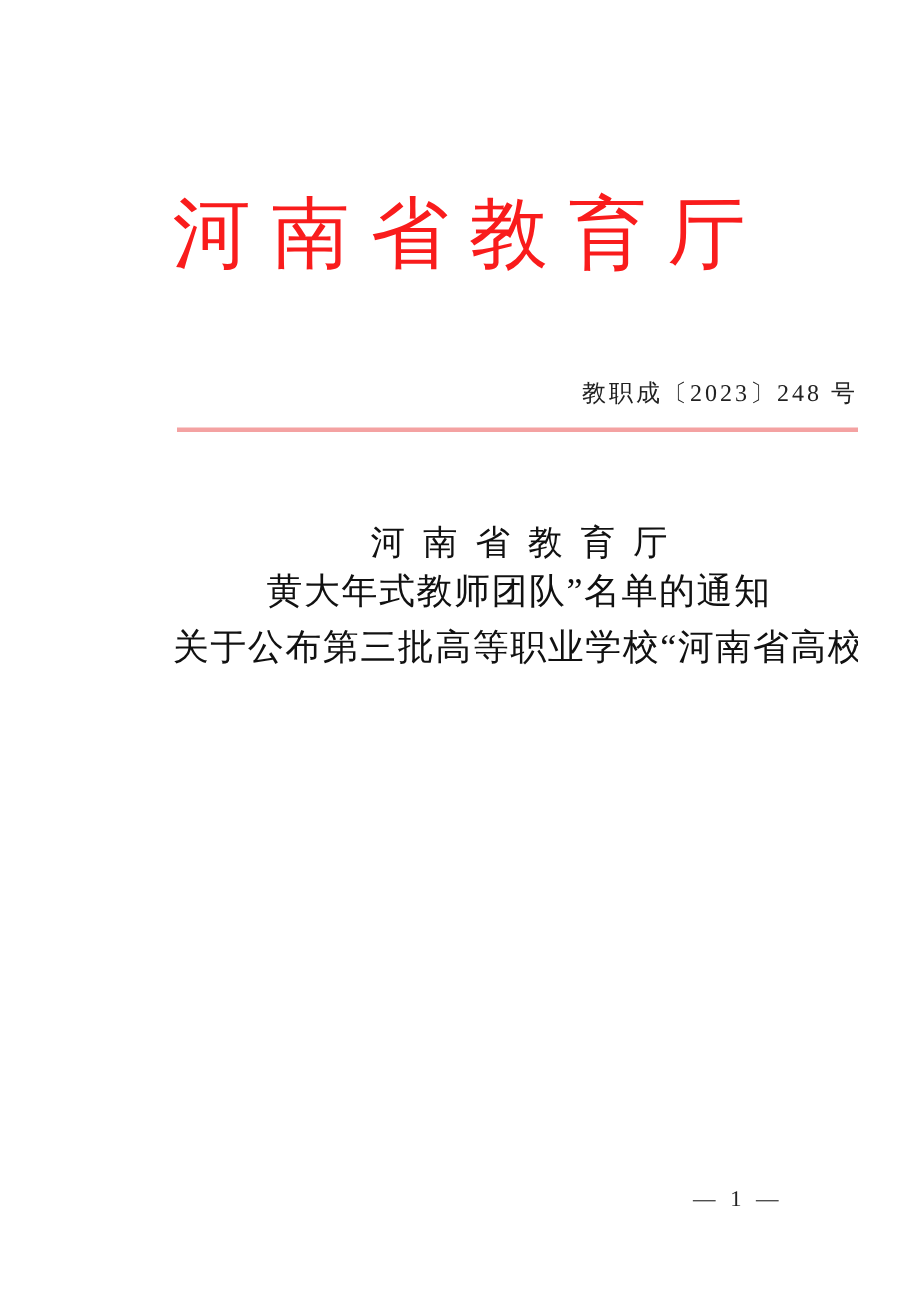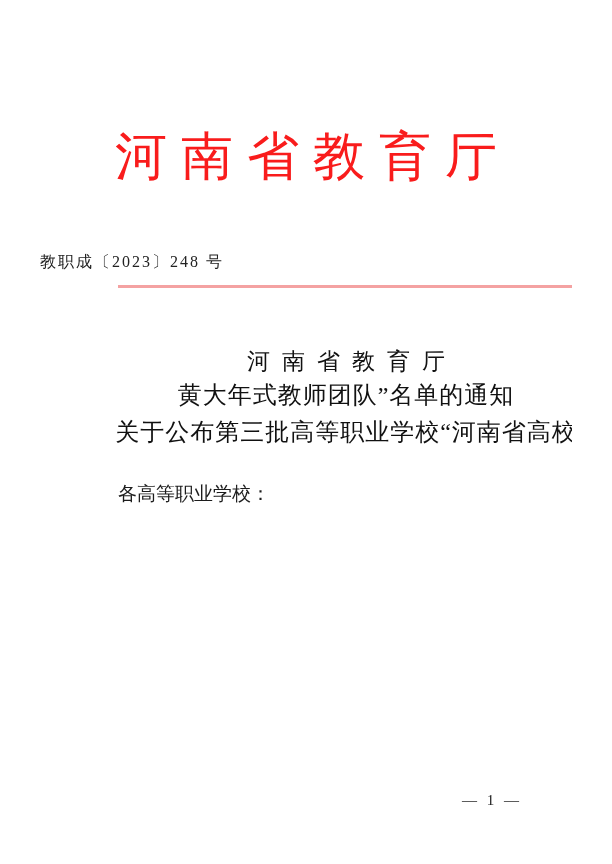--- a/index.html
+++ b/index.html
@@ -26,21 +26,21 @@
     color: #f91c1c;
     letter-spacing: 14px;
     padding-left: 14px;
     white-space: nowrap;
   }
   .doc-number {
     position: absolute;
     top: 248px;
     left: 0;
     width: 100%;
-    text-align: left;
+    text-align: right;
     font-size: 16px;
     letter-spacing: 2px;
     color: #222222;
   }
   .red-line {
     position: absolute;
     top: 281px;
     left: 78px;
     width: 478px;
     height: 3px;
@@ -105,18 +105,17 @@
 
   <div class="red-line"></div>
 
   <div class="title">
     <div class="title-line1">河南省教育厅</div>
     <div class="title-line">黄大年式教师团队”名单的通知</div>
     <div class="title-line">关于公布第三批高等职业学校“河南省高校</div>
   </div>
 
   <div class="body-block">
-    <p class="salutation">各高等职业学校：</p>
   </div>
 
   <div class="page-number">— 1 —</div>
 
 </div>
 
 </body></html>

